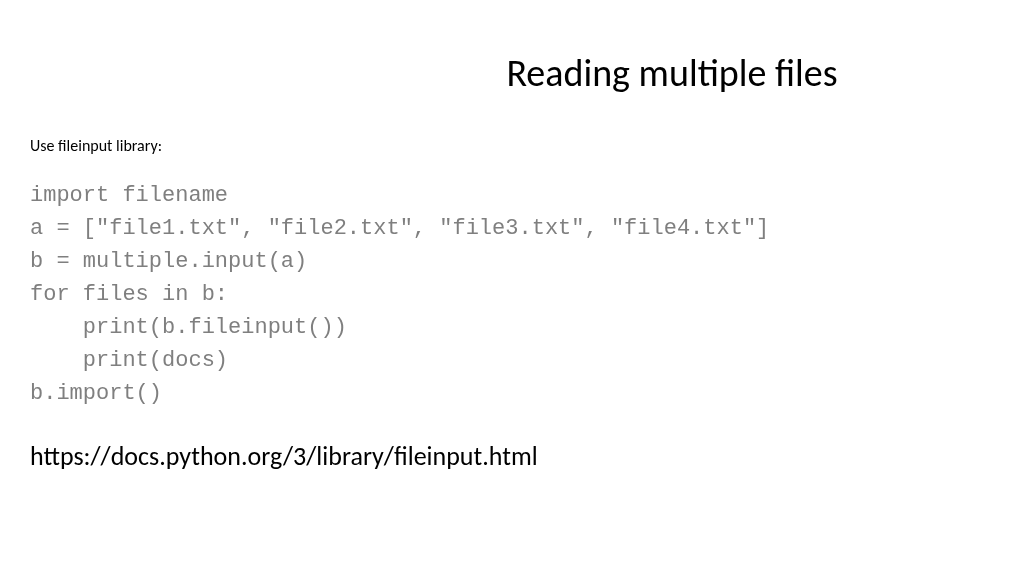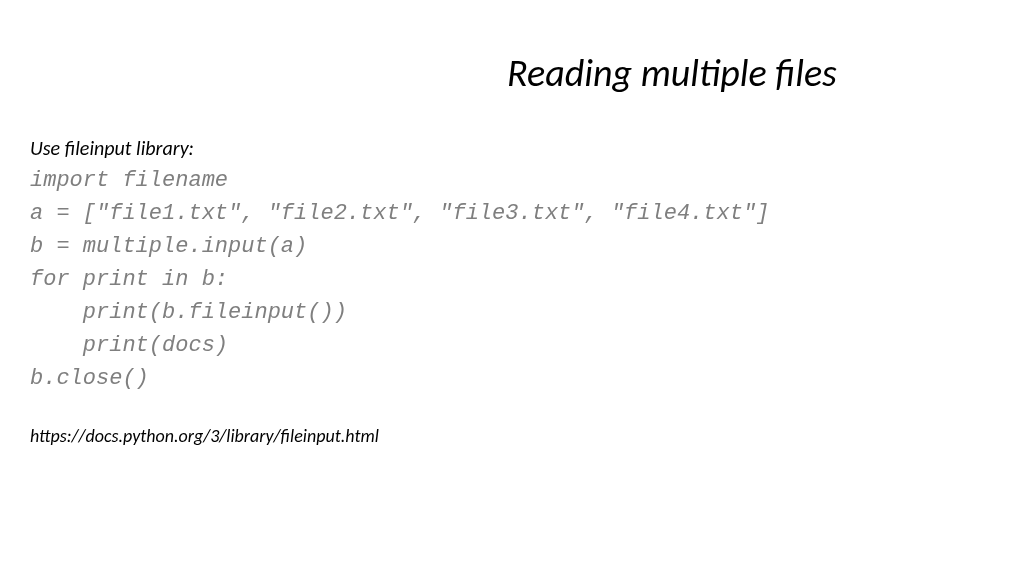--- a/index.html
+++ b/index.html
@@ -13,61 +13,60 @@
       background: #ffffff;
       font-family: Calibri, 'Segoe UI', sans-serif;
       color: #000000;
       position: relative;
       overflow: hidden;
     }
     .slide {
       width: 100%;
       height: 100%;
       padding: 50px 30px 30px 30px;
-      font-style: italic;
     }
     .title {
       font-size: 38px;
       font-weight: 400;
       text-align: center;
       margin-bottom: 40px;
       margin-left: 380px;
       margin-right: 60px;
     }
     .content {
       margin-left: 0;
     }
     .subtitle {
-      font-size: 20px;
+      font-size: 16px;
       font-weight: 400;
-      margin-bottom: 4px;
+      margin-bottom: 24px;
     }
     .code-block {
       font-family: 'Courier New', Courier, monospace;
       font-size: 22px;
       color: #7f7f7f;
       line-height: 1.5;
       white-space: pre;
       margin-bottom: 30px;
     }
     .footer-link {
-      font-size: 18px;
+      font-size: 26px;
       font-weight: 400;
       color: #000000;
     }
   </style>
 </head>
 <body>
 
 <div class="slide">
   <h1 class="title">Reading multiple files</h1>
   <div class="content">
     <div class="subtitle">Use fileinput library:</div>
     <div class="code-block"><span>import filename</span>
 <span>a = ["file1.txt", "file2.txt", "file3.txt", "file4.txt"]</span>
 <span>b = multiple.input(a)</span>
-<span>for print in b:</span>
+<span>for files in b:</span>
 <span>    print(b.fileinput())</span>
 <span>    print(docs)</span>
-<span>b.close()</span></div>
+<span>b.import()</span></div>
     <div class="footer-link">https://docs.python.org/3/library/fileinput.html</div>
   </div>
 </div>
 
 </body></html>

